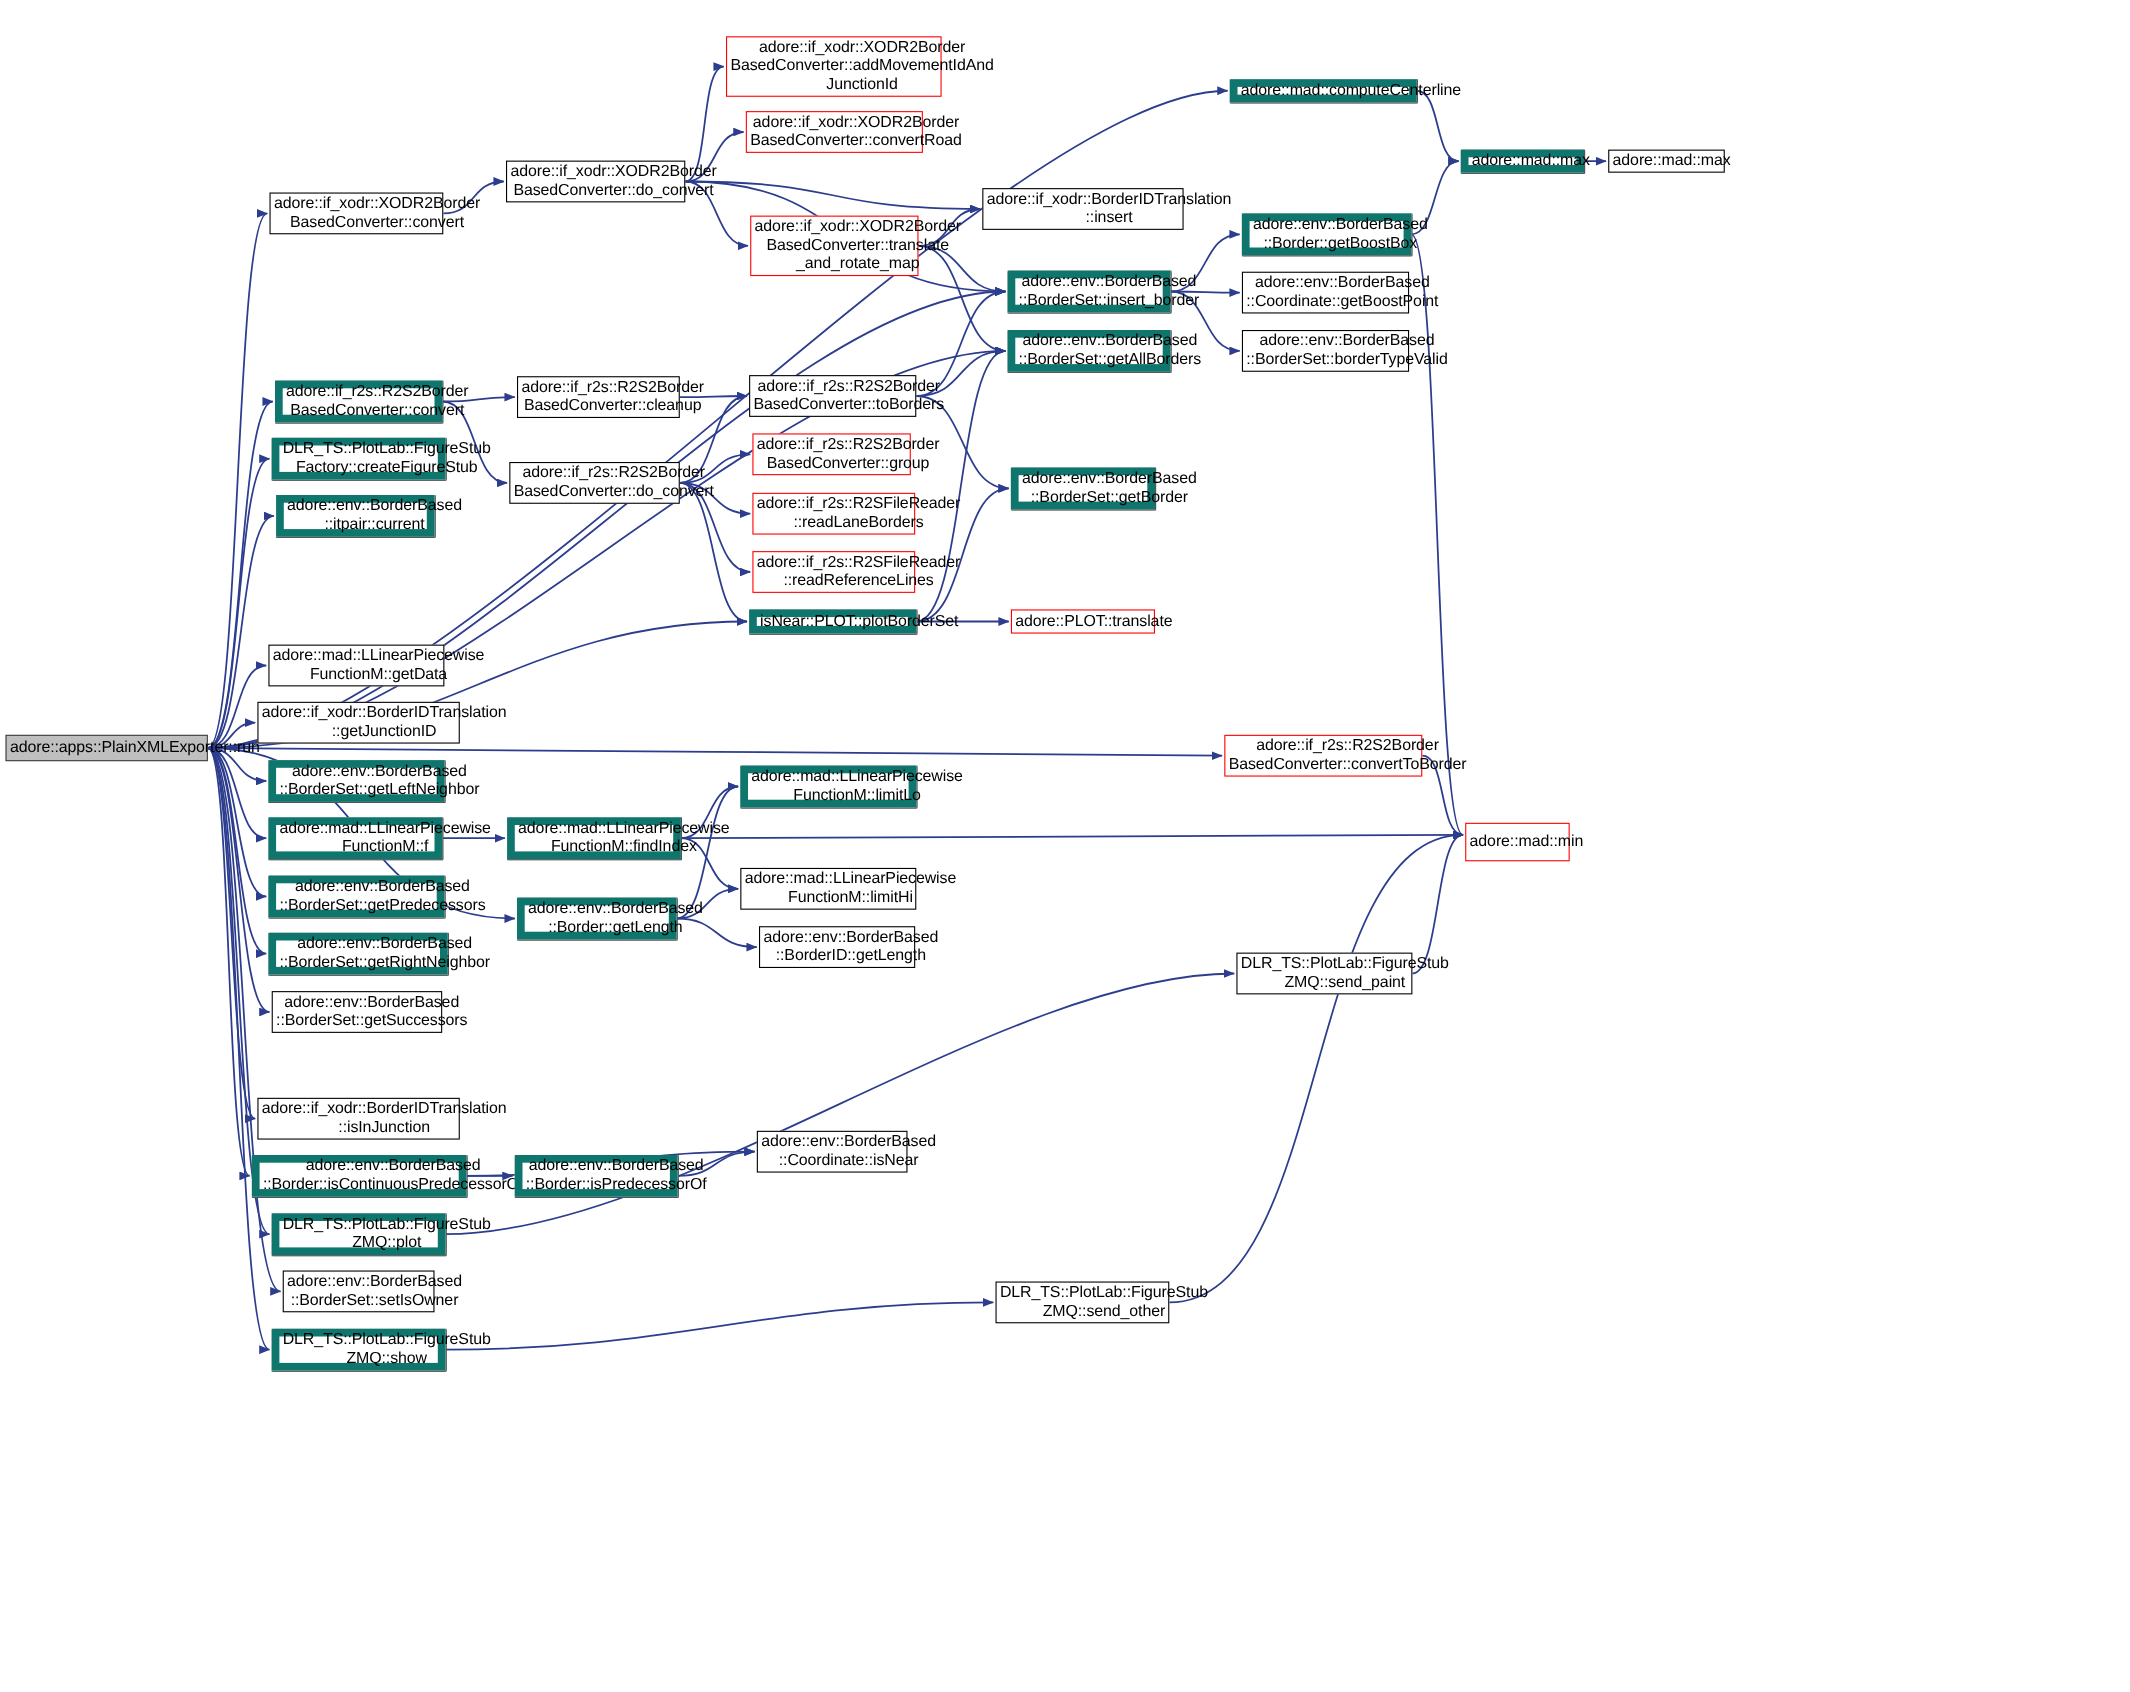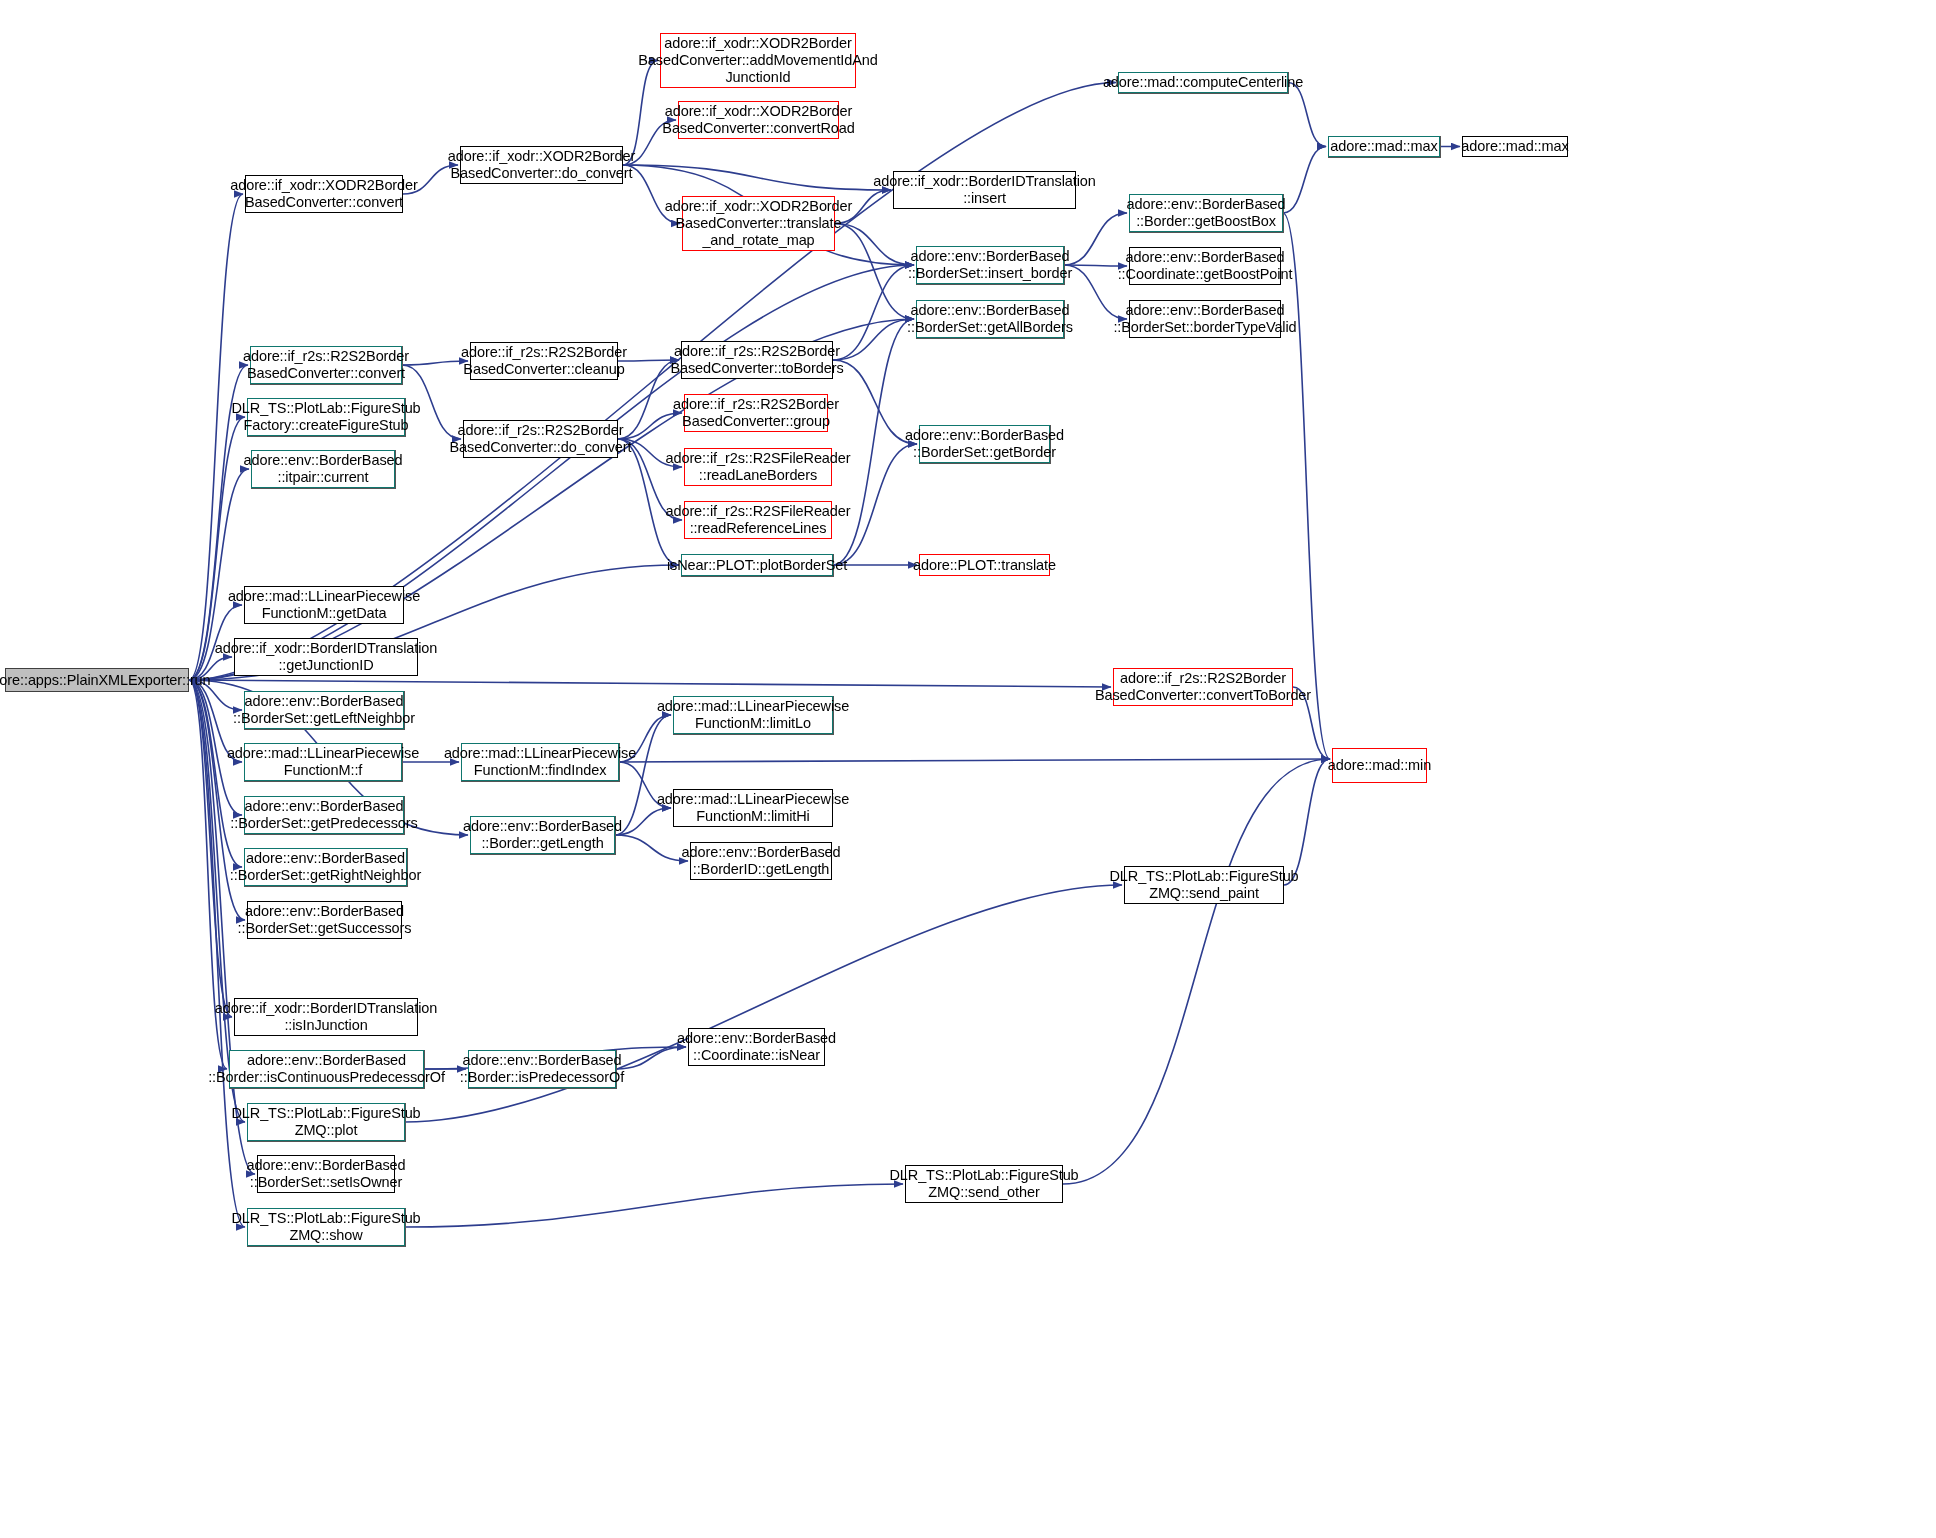--- a/index.html
+++ b/index.html
@@ -3,35 +3,35 @@
 <meta charset="utf-8">
 <title>Call graph</title>
 <style>
   html,body{margin:0;padding:0;background:#ffffff;}
   body{font-family:"Liberation Sans", sans-serif;}
   #graph{position:relative;width:1936px;height:1538px;background:#fff;overflow:hidden;}
   #edges{position:absolute;left:0;top:0;width:1936px;height:1538px;pointer-events:none;}
   .node{
     position:absolute;
     box-sizing:border-box;
-    display:flex;align-items:center;justify-content:center;
+    display:flex;align-items:center;justify-content:flex-start;
     text-align:center;
     background:#ffffff;
     border:1px solid #000000;
     color:#000000;
     font-size:14.5px;
     line-height:17px;
     letter-spacing:-0.1px;
     white-space:pre-line;
     padding:0 3px;
     cursor:pointer;
   }
   .node.gray{border:1px solid #404040;background:#bfbfbf;}
   .node.red{border:1px solid #ff0000;background:#ffffff;}
-  .node.thick{border:1px solid #0f766e;box-shadow:1px 1px 0 0 #555, 1px 0 0 0 #555, 0 1px 0 0 #555;}
+  .node.thick{border:7px solid #0f766e;box-shadow:1px 1px 0 0 #555, 1px 0 0 0 #555, 0 1px 0 0 #555;}
 </style>
 </head>
 <body>
 
 <div id="graph">
   <svg id="edges" viewBox="0 0 1936 1538" xmlns="http://www.w3.org/2000/svg">
     <defs>
       <marker id="arrow" markerWidth="10" markerHeight="8" refX="9.4" refY="4" orient="auto" markerUnits="userSpaceOnUse">
         <path d="M0,0 L10,4 L0,8 z" fill="#2d3d8e"></path>
       </marker>

